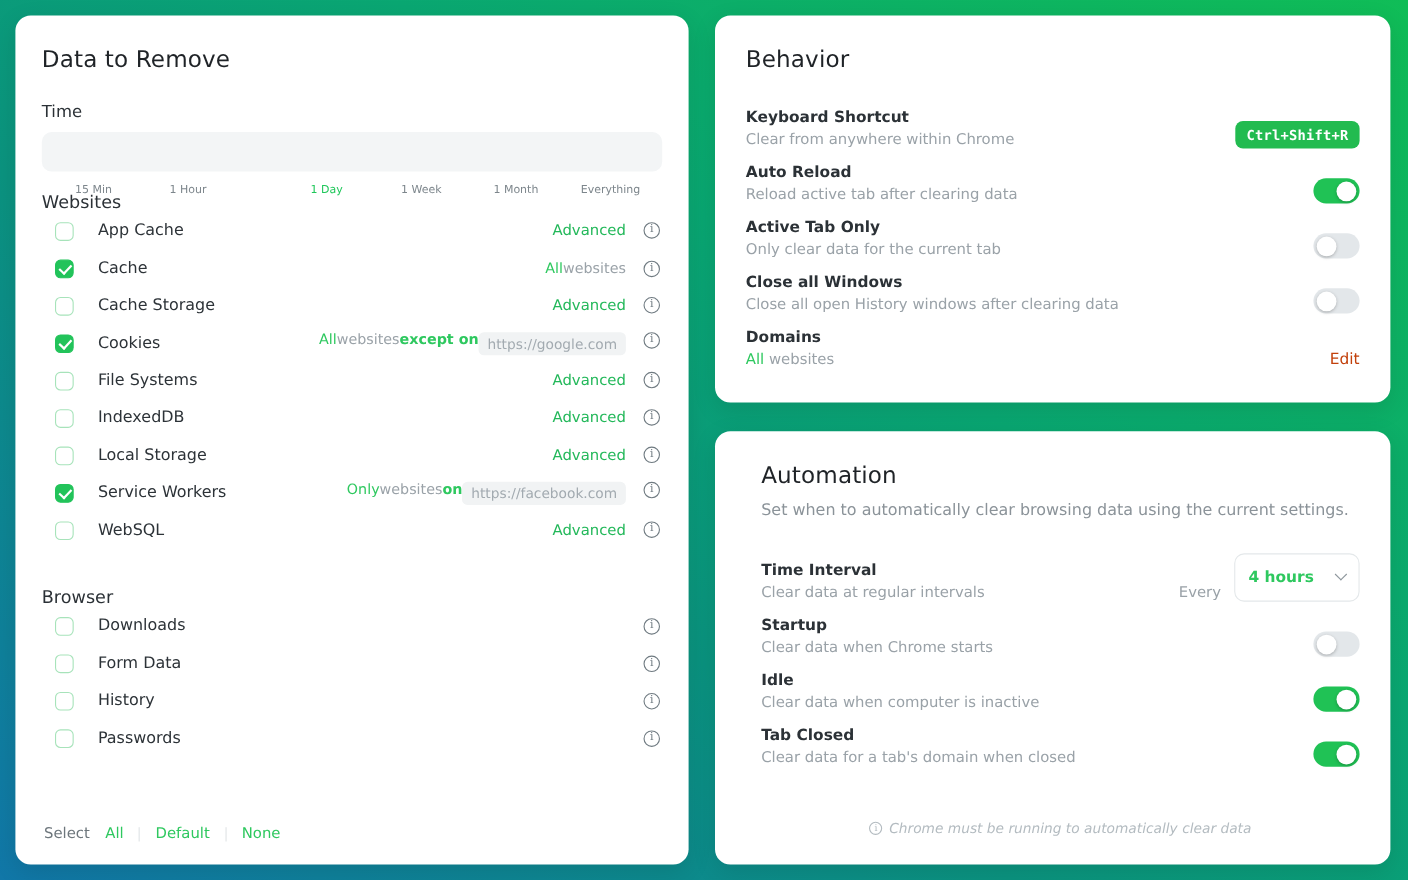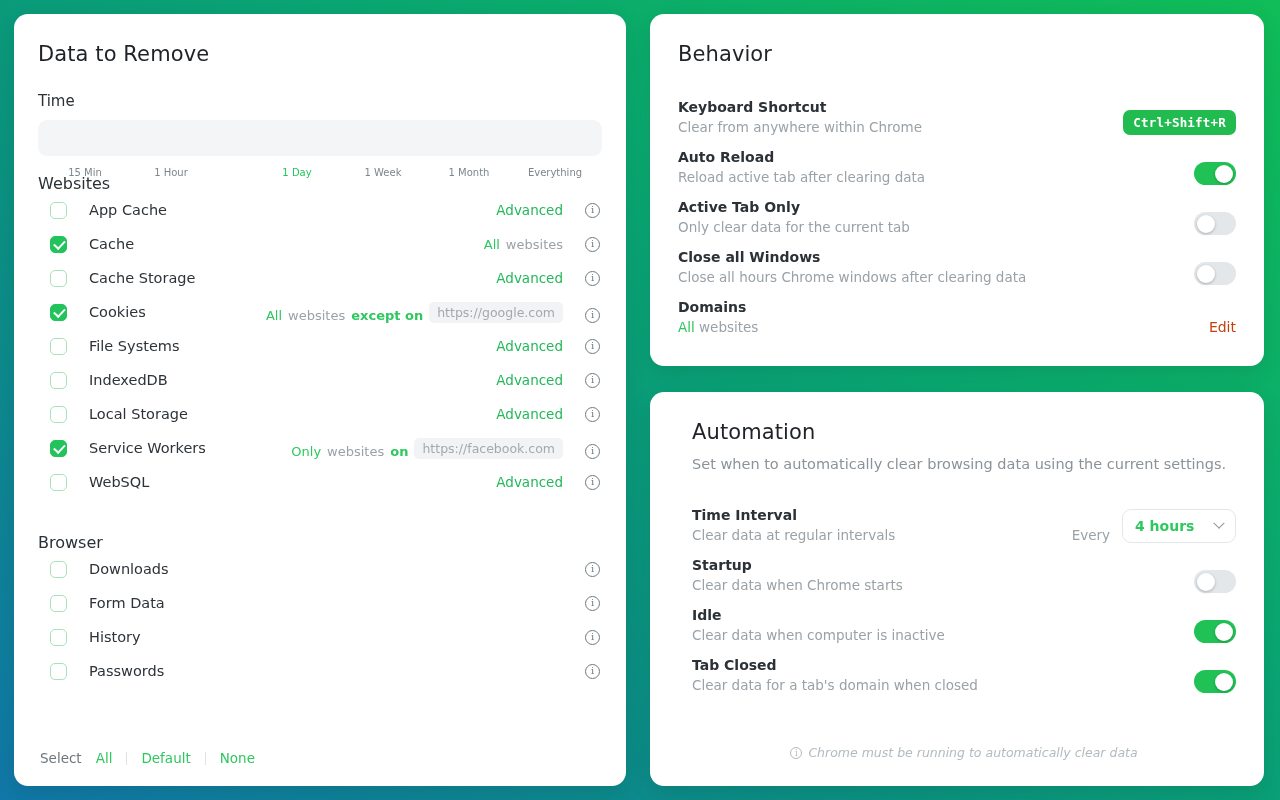--- a/index.html
+++ b/index.html
@@ -126,22 +126,21 @@
   .row-label {
     margin-left: 22px;
     font-size: 14.5px;
     color: #2d3338;
     flex: none;
   }
 
   .row-meta {
     margin-left: auto;
     display: flex;
-    align-items: flex-end;
-    gap: 6px;
+    align-items: flex-start;
     font-size: 13px;
     white-space: nowrap;
   }
   .m-green { color: #2ec85f; }
   .m-green-b { color: #2ec85f; font-weight: 600; }
   .m-gray { color: #9aa2a8; }
   .advanced { color: #23b85a; font-size: 13.5px; cursor: pointer; }
   .chip {
     background: #f1f3f4;
     color: #a2aab0;
@@ -240,21 +239,21 @@
   .every-label {
     color: #9aa2a8;
     font-size: 13.5px;
     margin-right: 12px;
   }
   .select-box {
     display: flex;
     align-items: center;
     justify-content: space-between;
     width: 114px;
-    height: 34px;
+    height: 44px;
     border: 1px solid #e4e8ea;
     border-radius: 9px;
     padding: 0 12px;
     cursor: pointer;
   }
   .select-value {
     color: #2ec85f;
     font-size: 14px;
     font-weight: 600;
   }
@@ -465,21 +464,21 @@
               <div class="setting-title">Active Tab Only</div>
               <div class="setting-desc">Only clear data for the current tab</div>
             </div>
             <div class="toggle">
               <div class="knob"></div>
             </div>
           </div>
           <div class="setting">
             <div class="setting-text">
               <div class="setting-title">Close all Windows</div>
-              <div class="setting-desc">Close all hours Chrome windows after clearing data</div>
+              <div class="setting-desc">Close all open History windows after clearing data</div>
             </div>
             <div class="toggle">
               <div class="knob"></div>
             </div>
           </div>
           <div class="setting">
             <div class="setting-text">
               <div class="setting-title">Domains</div>
               <div class="setting-desc"><span class="accent">All</span> <span>websites</span></div>
             </div>

